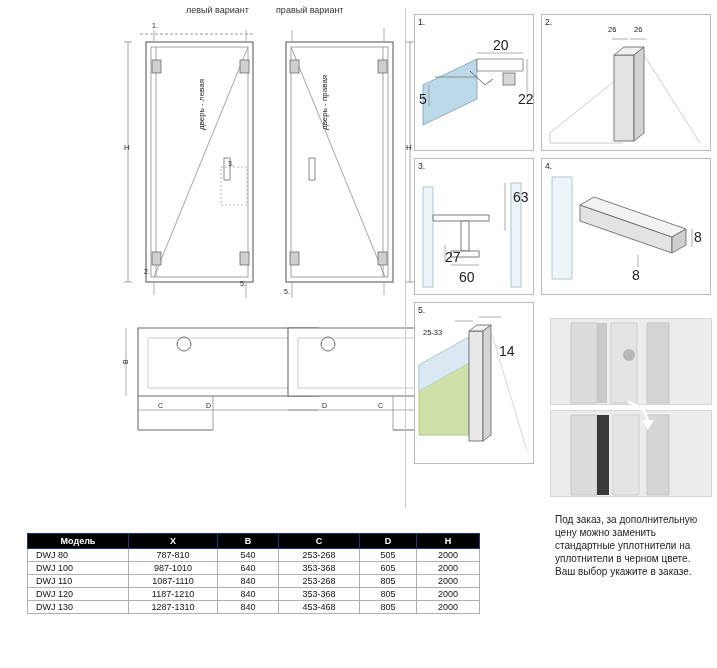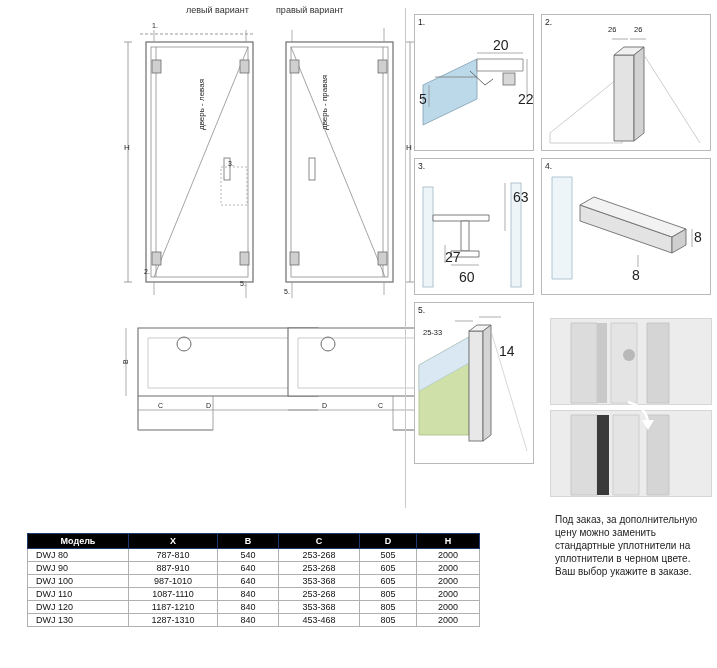--- a/index.html
+++ b/index.html
@@ -257,28 +257,20 @@
     <tbody>
       <tr>
         <td class="model">DWJ 80</td>
         <td>787-810</td>
         <td>540</td>
         <td>253-268</td>
         <td>505</td>
         <td>2000</td>
       </tr>
       <tr>
-        <td class="model">DWJ 90</td>
-        <td>887-910</td>
-        <td>640</td>
-        <td>253-268</td>
-        <td>605</td>
-        <td>2000</td>
-      </tr>
-      <tr>
         <td class="model">DWJ 100</td>
         <td>987-1010</td>
         <td>640</td>
         <td>353-368</td>
         <td>605</td>
         <td>2000</td>
       </tr>
       <tr>
         <td class="model">DWJ 110</td>
         <td>1087-1110</td>

